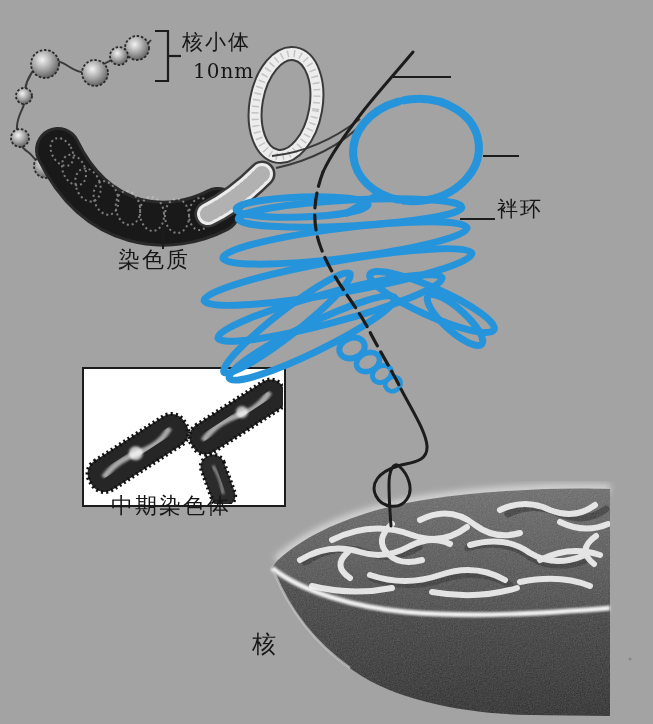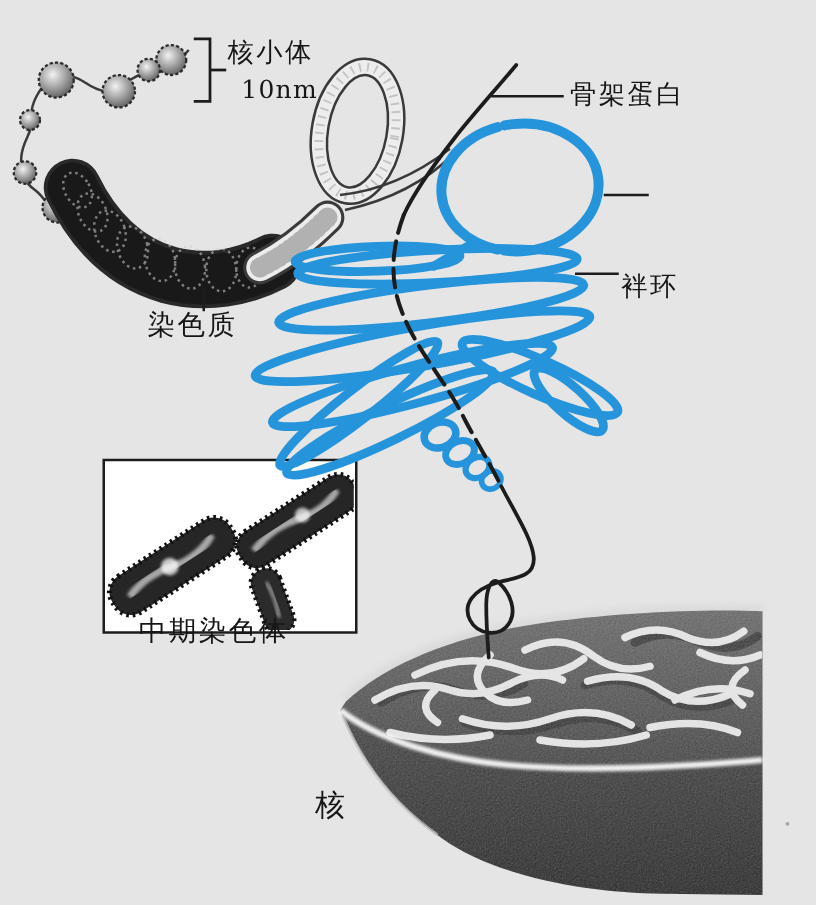--- a/index.html
+++ b/index.html
@@ -1,17 +1,17 @@
 <!DOCTYPE html>
 <html style="--fiber-blue: #2694db; --ink: #1c1c1c; --nucleus-dark: #3d3d3d; --nucleus-surface: #575757;"><head>
 <meta charset="utf-8">
 <style>
   html,body{margin:0;padding:0;background:#fff;}
   .stage{
-    position:relative;width:653px;height:724px;background:#e5e5e5;overflow:hidden;
+    position:relative;width:653px;height:724px;background:#a3a3a3;overflow:hidden;
     font-family:"DejaVu Serif","Liberation Serif",serif;
   }
   .stage svg{position:absolute;left:0;top:0;}
   .lbl{
     position:absolute;color:#161616;white-space:nowrap;
     font-size:21px;letter-spacing:2px;line-height:1.1;
   }
   .lbl-small{font-size:20px;letter-spacing:1px;}
   .lbl-big{font-size:24px;}
 </style>
@@ -188,19 +188,18 @@
     <path d="M483,156 L519,156" stroke-width="2"></path>
     <path d="M460,219 L495,219" stroke-width="2"></path>
     <path d="M163,230 L163,249" stroke-width="2"></path>
   </g>
 
   <circle cx="630" cy="659" r="1.5" fill="#777" opacity="0.6"></circle>
 </svg>
 
 <div class="lbl" style="left:182px;top:31px;">核小体</div>
 <div class="lbl lbl-small" style="left:193px;top:60px;">10nm</div>
-<div class="lbl" style="left:456px;top:64px;">骨架蛋白</div>
-<div class="lbl" style="left:497px;top:218px;">袢环</div>
+<div class="lbl" style="left:497px;top:198px;">袢环</div>
 <div class="lbl" style="left:118px;top:250px;font-size:22px;font-family:Liberation Mono, monospace;">染色质</div>
 <div class="lbl" style="left:111px;top:494px;font-size:22px;">中期染色体</div>
 <div class="lbl lbl-big" style="left:252px;top:631px;">核</div>
 
 </div>
 
 </body></html>

